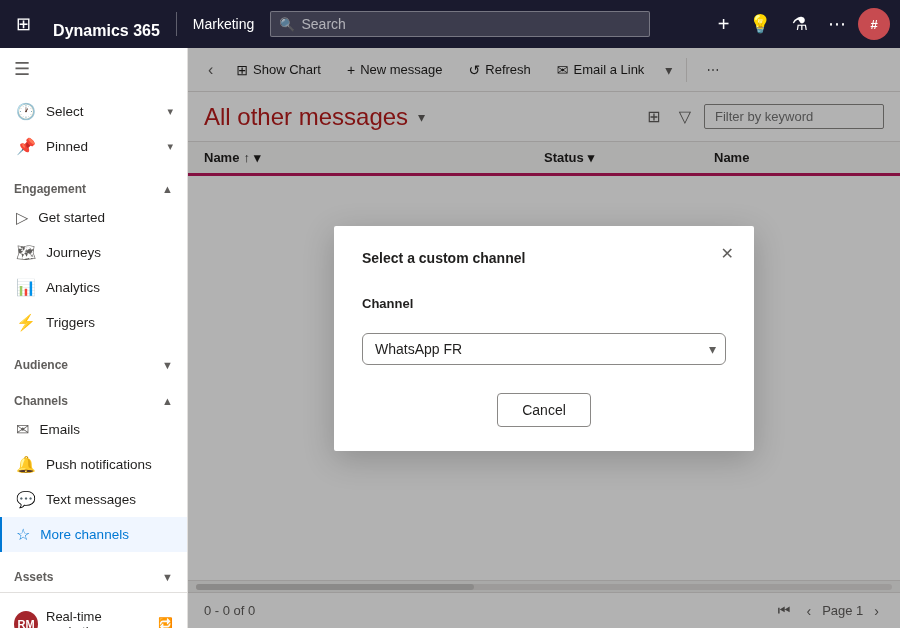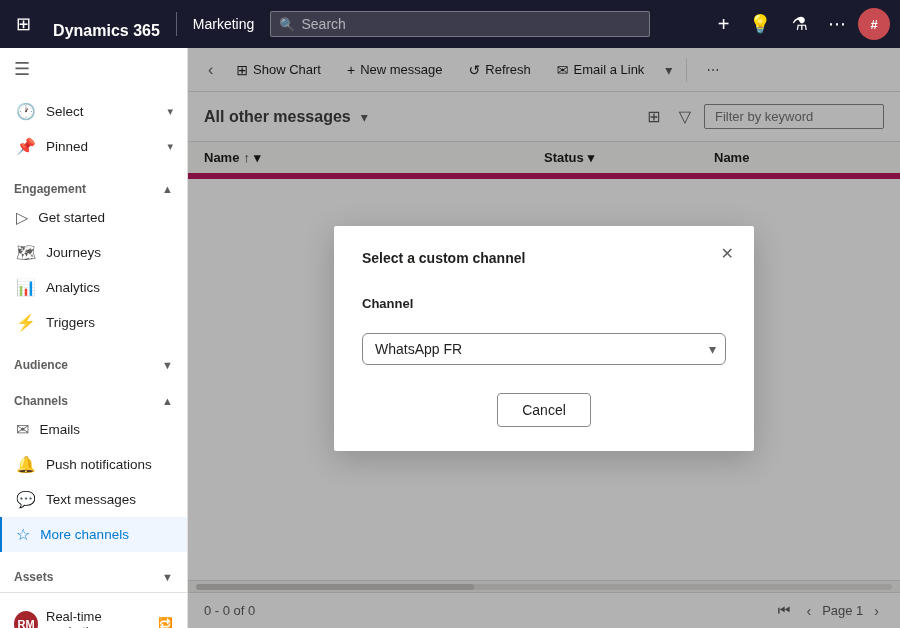--- a/index.html
+++ b/index.html
@@ -240,23 +240,23 @@
     .page-header {
       background: #fff;
       padding: 10px 16px;
       display: flex;
       align-items: center;
       gap: 10px;
       border-bottom: 1px solid #e1dfdd;
       flex-shrink: 0;
     }
     .page-title {
-      font-size: 16px;
-      font-weight: 700;
-      color: #404040;
+      font-size: 24px;
+      font-weight: 400;
+      color: #b91c1c;
     }
     .page-title-chevron {
       font-size: 14px;
       color: #605e5c;
       cursor: pointer;
     }
     .page-header-actions {
       margin-left: auto;
       display: flex;
       align-items: center;
@@ -282,21 +282,21 @@
 
     
     .table-area {
       flex: 1;
       overflow: auto;
       background: #fff;
     }
     .table-header {
       display: flex;
       background: #faf9f8;
-      border-bottom: 6px solid #be185d;
+      border-bottom: 3px solid #be185d;
       padding: 8px 16px;
     }
     .th {
       font-size: 13px;
       font-weight: 600;
       color: #201f1e;
       display: flex;
       align-items: center;
       gap: 4px;
       cursor: pointer;

